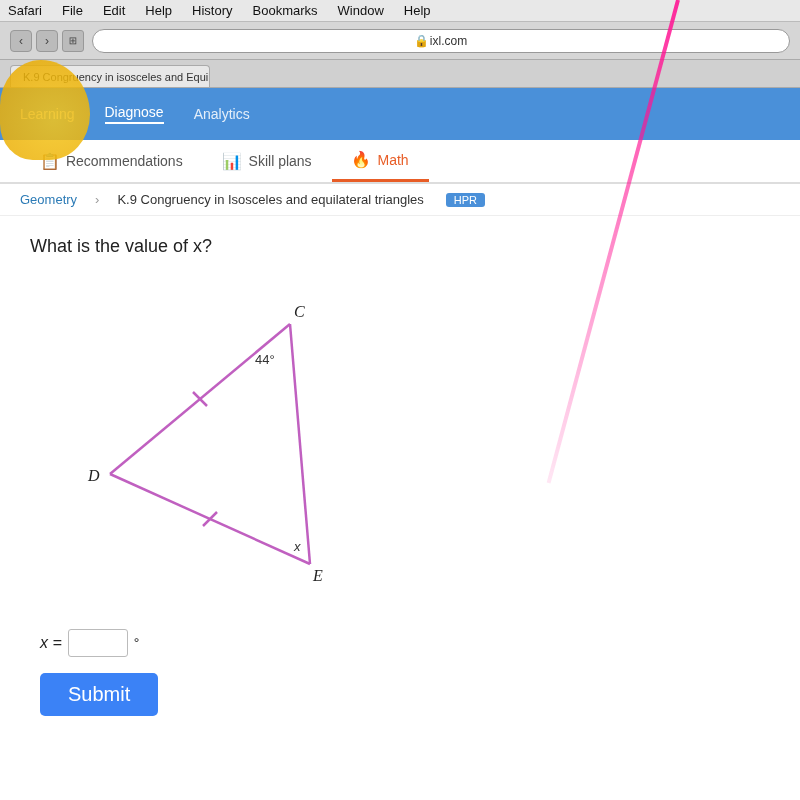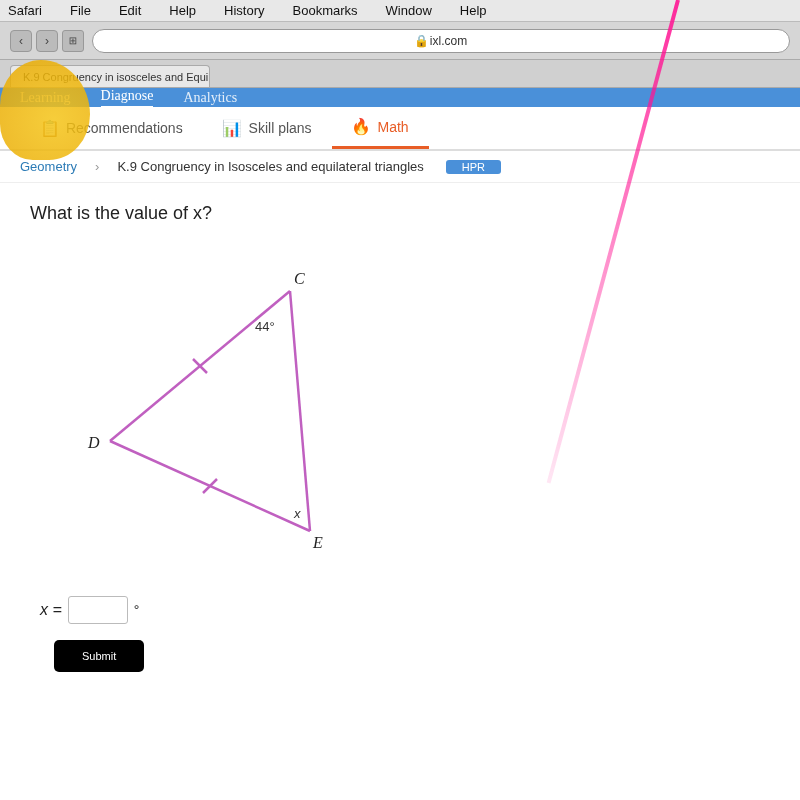--- a/index.html
+++ b/index.html
@@ -11,21 +11,21 @@
       font-family: -apple-system, BlinkMacSystemFont, "Helvetica Neue", Arial, sans-serif;
     }
 
     
     .menubar {
       background: #e8e8e8;
       height: 22px;
       display: flex;
       align-items: center;
       padding: 0 8px;
-      gap: 28px;
+      gap: 20px;
       border-bottom: 1px solid #bbb;
     }
     .menubar-item {
       font-size: 13px;
       color: #111;
     }
 
     
     .browser-chrome {
       background: #d6d6d6;
@@ -106,26 +106,25 @@
 
     
     .ixl-app {
       background: white;
       height: calc(800px - 88px);
     }
 
     
     .ixl-nav {
       background: #4a90d9;
-      height: 19px;
+      height: 52px;
       display: flex;
       align-items: center;
       padding: 0 20px;
       gap: 30px;
-      font-family: Liberation Serif, serif;
     }
     .ixl-nav-item {
       color: white;
       font-size: 14px;
       opacity: 0.85;
       cursor: pointer;
     }
     .ixl-nav-item.active {
       opacity: 1;
       border-bottom: 2px solid white;
@@ -174,21 +173,21 @@
       color: #999;
     }
     .breadcrumb-current {
       color: #333;
       font-weight: 500;
     }
     .breadcrumb-badge {
       background: #4a90d9;
       color: white;
       font-size: 11px;
-      padding: 1px 16px;
+      padding: 1px 8px;
       border-radius: 3px;
       margin-left: 4px;
     }
 
     
     .learn-example {
       text-align: right;
       padding: 8px 20px;
       font-size: 13px;
       color: #2c7bb6;
@@ -236,28 +235,28 @@
       text-align: center;
       outline: none;
     }
     .answer-unit {
       font-size: 14px;
       color: #222;
     }
 
     
     .submit-btn {
-      background: #000000;
+      background: #3b82f6;
       color: white;
       border: none;
       padding: 10px 28px;
-      font-size: 11px;
+      font-size: 20px;
       border-radius: 5px;
       cursor: pointer;
-      margin-left: 24px;
+      margin-left: 10px;
       font-weight: 500;
     }
 
     
     .yellow-blob {
       position: fixed;
       top: 60px;
       left: 0;
       width: 90px;
       height: 100px;

